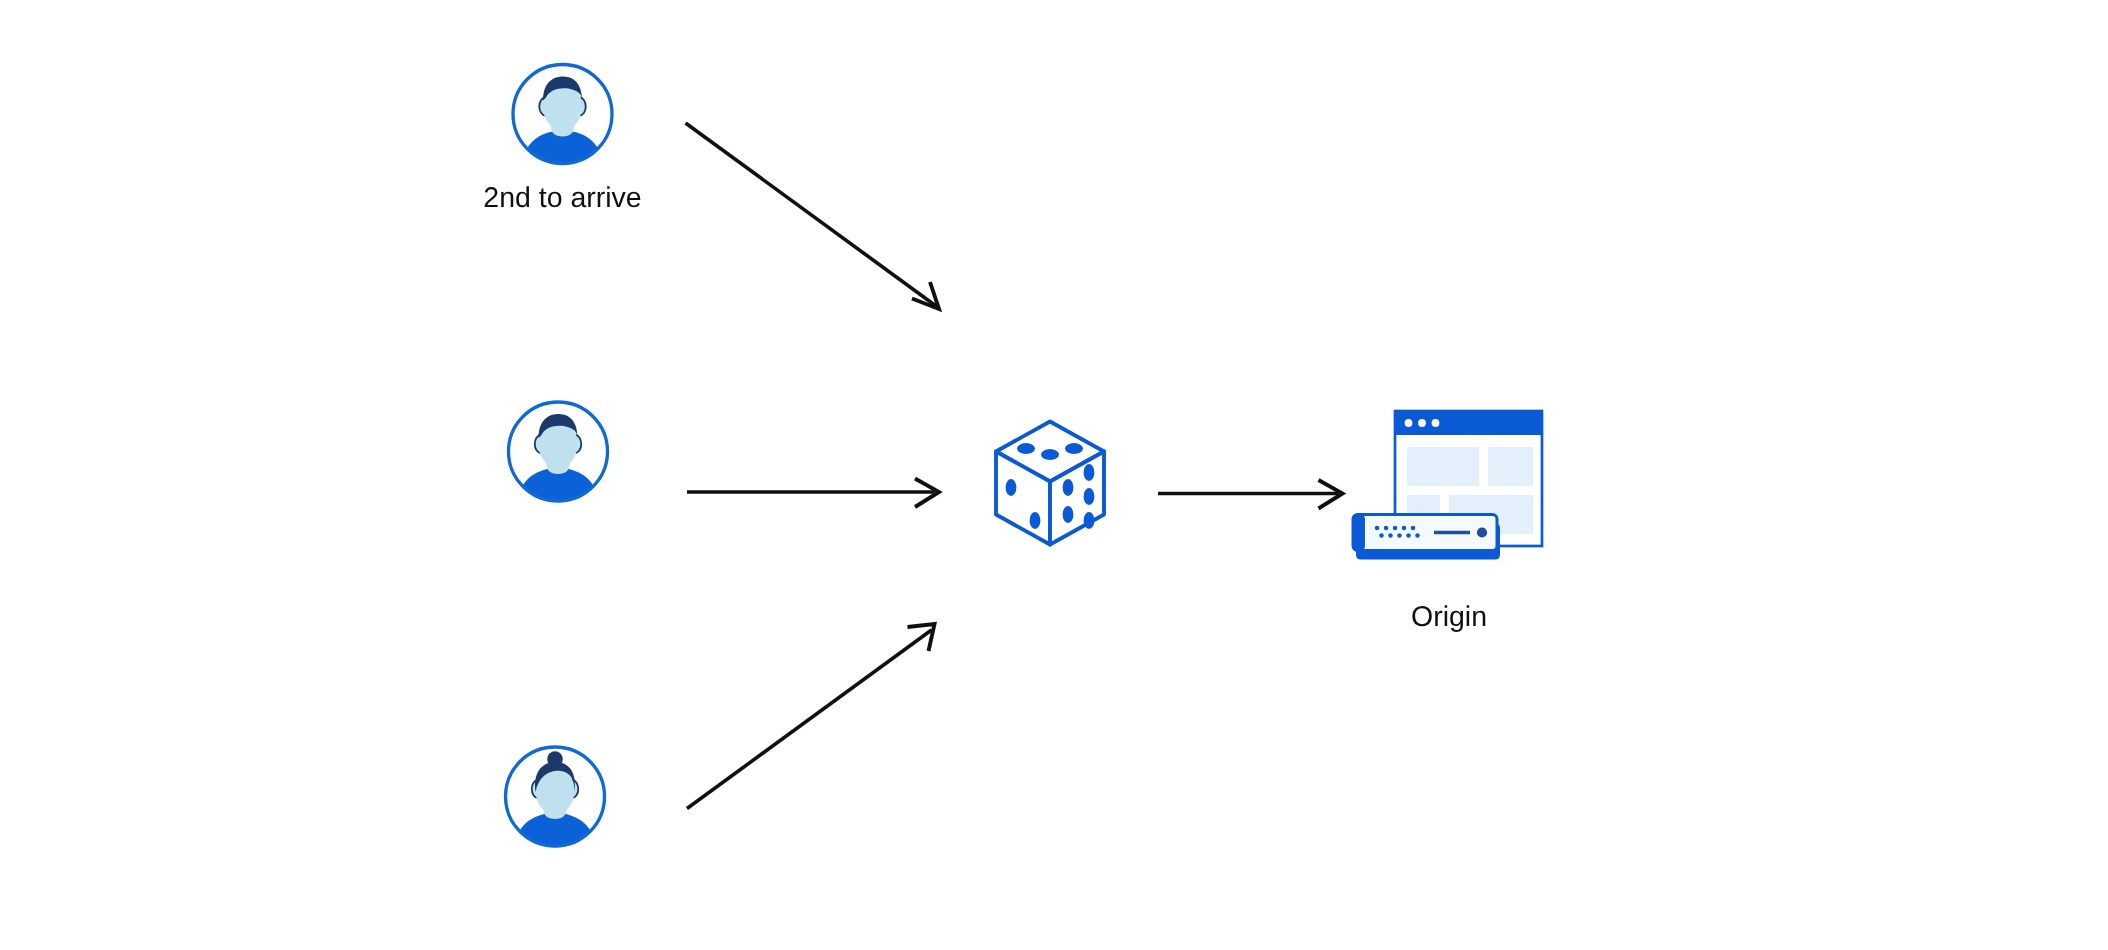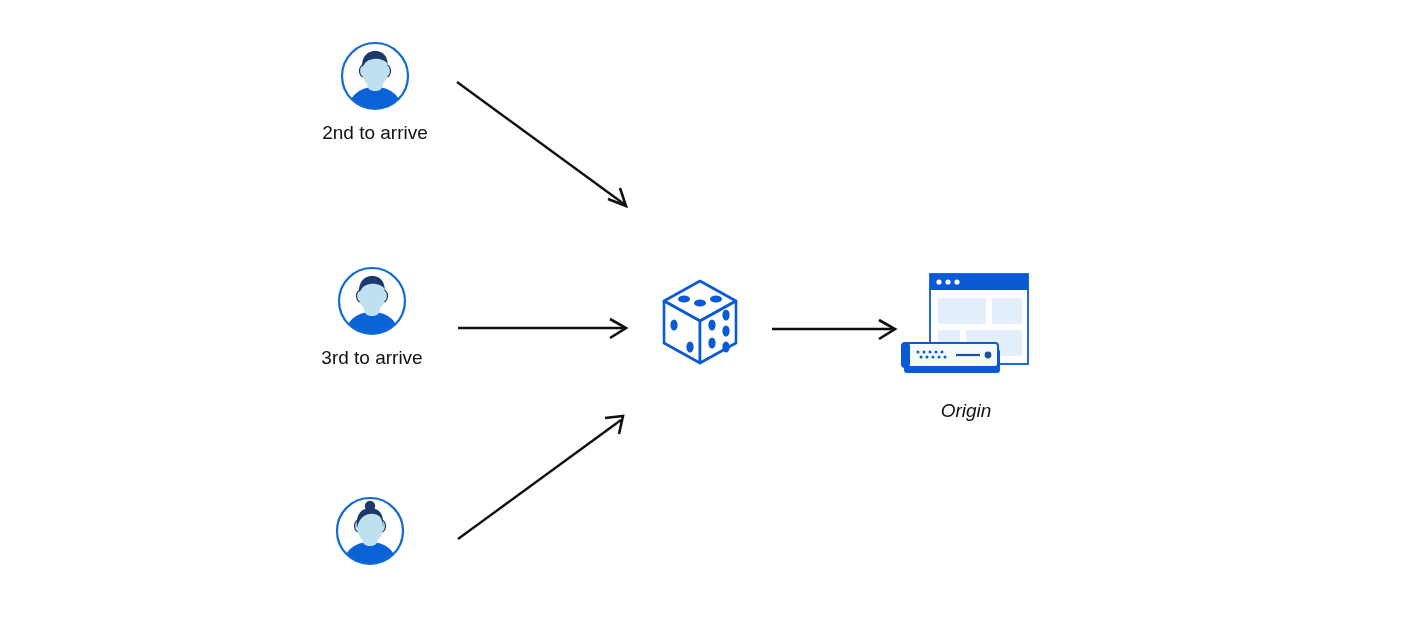--- a/index.html
+++ b/index.html
@@ -45,21 +45,20 @@
   }
   .dice-node {
     left: 650px;
     top: 255px;
   }
   .origin-node {
     left: 880px;
     top: 255px;
     width: 170px;
     text-align: center;
-    font-style: italic;
   }
   .origin-label {
     margin-top: 18px;
     margin-left: 2px;
   }
   svg.arrow-layer {
     position: absolute;
     left: 0;
     top: 0;
     width: 1405px;
@@ -129,21 +128,20 @@
       <g clip-path="url(#clipMid)">
         <path d="M9 72 C9 55 22 47 36 47 C50 47 63 55 63 72 Z" fill="#0b62d6"></path>
         <path d="M28 42 C28 49 31 51 36 51 C41 51 44 49 44 42 L44 33 L28 33 Z" fill="#bfe0ef"></path>
         <ellipse cx="24.5" cy="31" rx="4" ry="6" fill="#bfe0ef" stroke="#1b3a6b" stroke-width="1.2"></ellipse>
         <ellipse cx="47.5" cy="31" rx="4" ry="6" fill="#bfe0ef" stroke="#1b3a6b" stroke-width="1.2"></ellipse>
         <ellipse cx="36" cy="31" rx="13" ry="16" fill="#bfe0ef"></ellipse>
         <path d="M23 27 C23 13 32 11 36 11 C41 11 49 13 49 27 C49 22 45 20 40 19 C34 18 27 20 25 25 Z" fill="#1b3a6b"></path>
       </g>
       <circle cx="36" cy="36" r="33" fill="none" stroke="#0f6ad6" stroke-width="2.2"></circle>
     </svg>
-    <div class="node-label avatar-label">3rd to arrive</div>
   </div>
 
   <div class="node avatar-node" style="left:290px; top:483px;">
     <svg class="avatar-svg" width="72" height="72" viewBox="0 0 72 72">
       <defs>
         <clipPath id="clipBot">
             <circle cx="36" cy="36" r="33"></circle>
           </clipPath>
       </defs>
       <circle cx="36" cy="36" r="33" fill="#ffffff"></circle>

